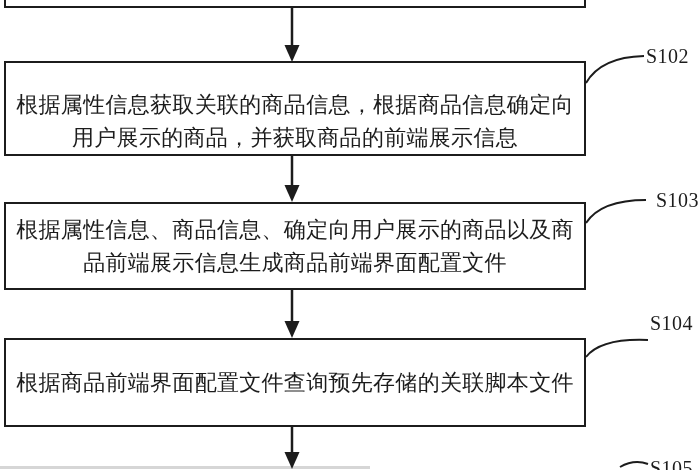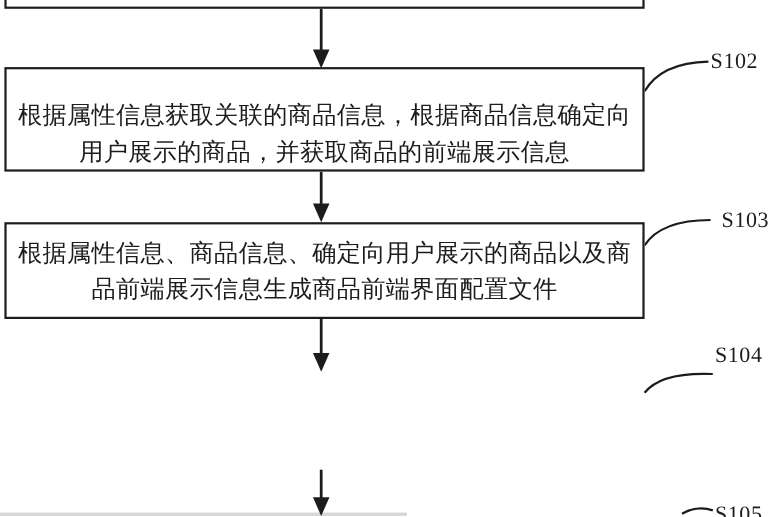--- a/index.html
+++ b/index.html
@@ -107,20 +107,23 @@
   <div class="box box-s102">
     <div class="bline">根据属性信息获取关联的商品信息，根据商品信息确定向</div>
     <div class="bline">用户展示的商品，并获取商品的前端展示信息</div>
   </div>
 
   <div class="box box-s103">
     <div class="bline">根据属性信息、商品信息、确定向用户展示的商品以及商</div>
     <div class="bline">品前端展示信息生成商品前端界面配置文件</div>
   </div>
 
+  <div class="box box-s104">
+    <div class="bline">根据商品前端界面配置文件查询预先存储的关联脚本文件</div>
+  </div>
 
   <div class="step-label label-s102">S102</div>
   <div class="step-label label-s103">S103</div>
   <div class="step-label label-s104">S104</div>
   <div class="step-label label-s105">S105</div>
 
   <div class="scan-artifact"></div>
 
 </div>
 

